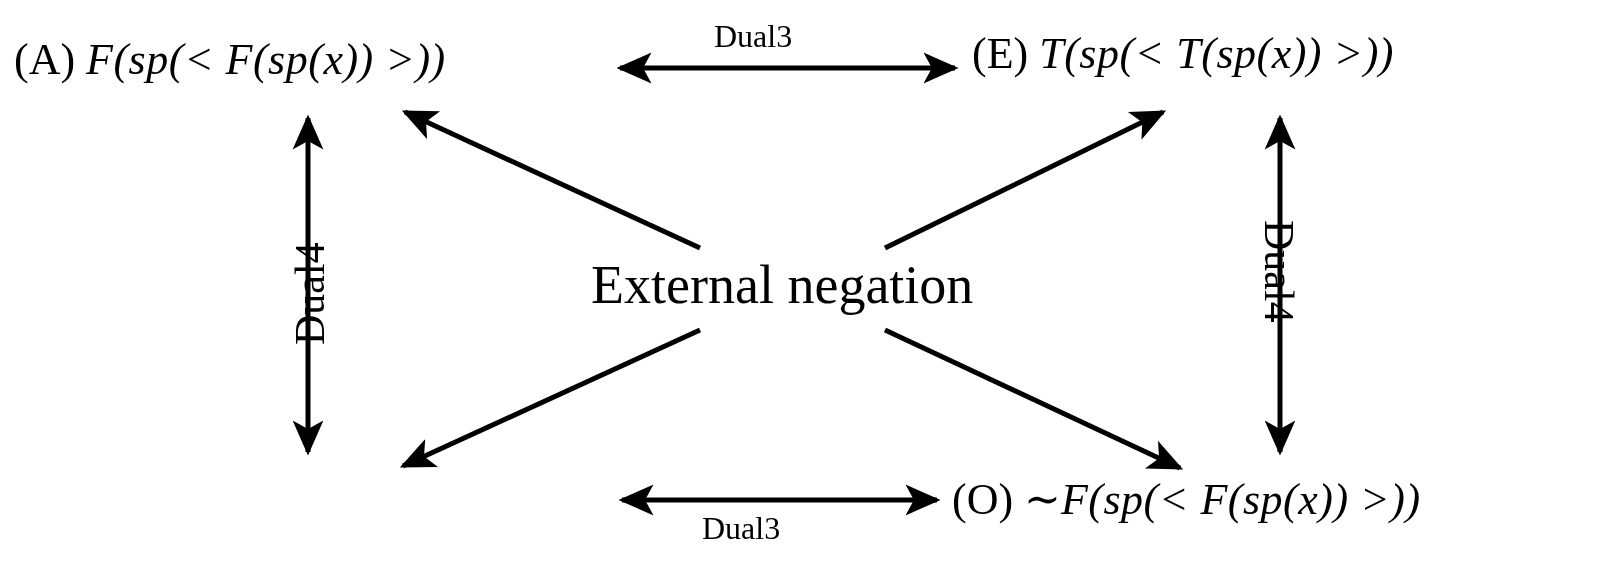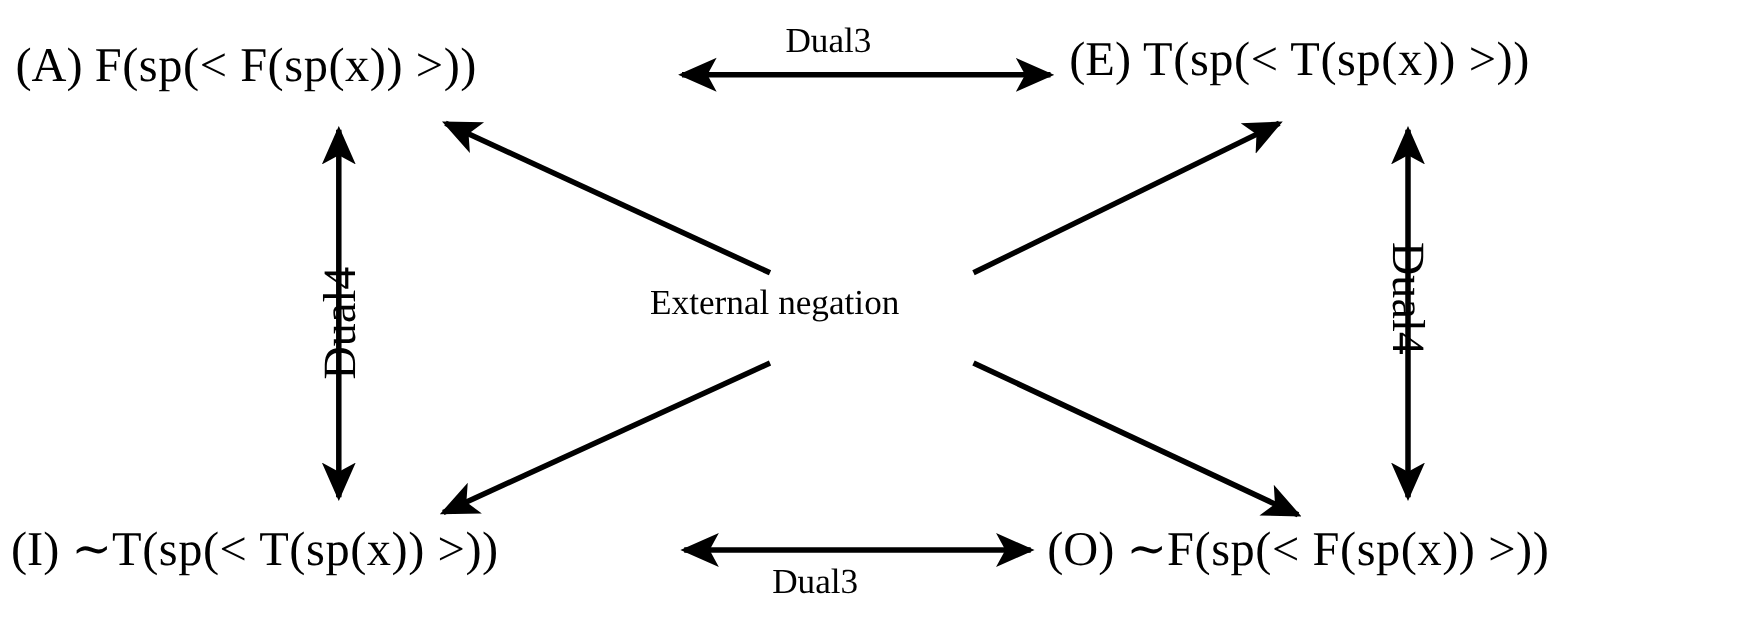--- a/index.html
+++ b/index.html
@@ -32,38 +32,39 @@
     position: absolute;
     white-space: nowrap;
     font-size: 44px;
     line-height: 1;
     color: #000;
   }
   .formula .tag {
     font-style: normal;
   }
   .formula .math {
+    font-style: italic;
     letter-spacing: 0.5px;
     margin-top: 20px;
   }
   .formula .neg {
     font-style: normal;
   }
 
   #formula-a { left: 14px;  top: 38px; }
   #formula-e { left: 972px; top: 32px; }
   #formula-i { left: 10px;  top: 478px; }
   #formula-o { left: 952px; top: 478px; }
 
   
   #center-label {
     position: absolute;
     left: 591px;
     top: 258px;
-    font-size: 32px;
+    font-size: 54px;
     line-height: 1;
     white-space: nowrap;
   }
 
   
   .edge-label {
     position: absolute;
     font-size: 32px;
     line-height: 1;
     white-space: nowrap;
@@ -122,23 +123,20 @@
   </svg>
 
   <div class="formula" id="formula-a">
     <span class="tag">(A)</span><span>&nbsp;</span><span class="math">F(sp(&lt; F(sp(x)) &gt;))</span>
   </div>
 
   <div class="formula" id="formula-e">
     <span class="tag">(E)</span><span>&nbsp;</span><span class="math">T(sp(&lt; T(sp(x)) &gt;))</span>
   </div>
 
-  <div class="formula" id="formula-i">
-    <span class="tag">(I)</span><span>&nbsp;</span><span class="neg">∼</span><span class="math">T(sp(&lt; T(sp(x)) &gt;))</span>
-  </div>
 
   <div class="formula" id="formula-o">
     <span class="tag">(O)</span><span>&nbsp;</span><span class="neg">∼</span><span class="math">F(sp(&lt; F(sp(x)) &gt;))</span>
   </div>
 
   <div id="center-label">External negation</div>
 
   <div class="edge-label" id="label-dual3-top">Dual3</div>
 
   <div class="edge-label" id="label-dual3-bottom">Dual3</div>

